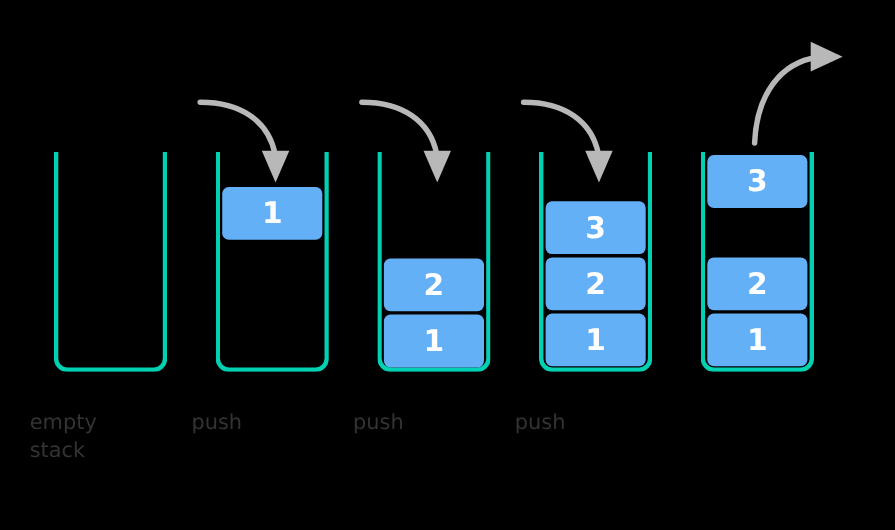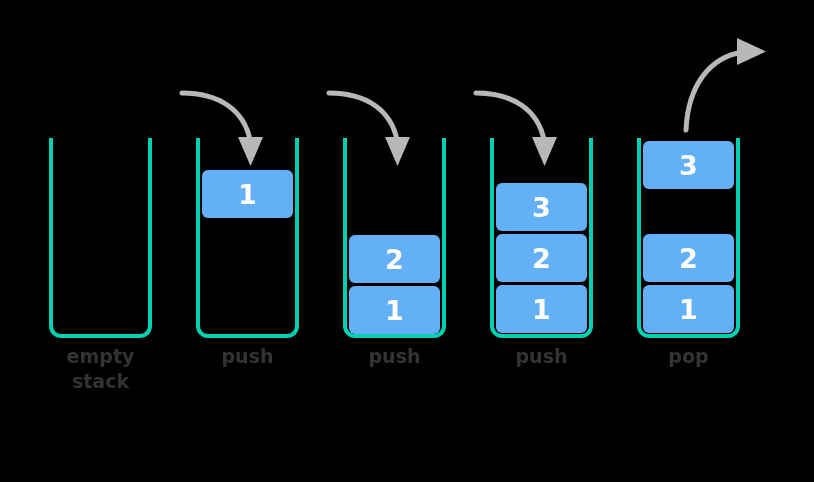--- a/index.html
+++ b/index.html
@@ -60,27 +60,26 @@
     left: 0;
     top: 0;
     width: 147px;
     height: 482px;
     overflow: visible;
     pointer-events: none;
   }
   
   .col-label {
     position: absolute;
-    top: 344px;
+    top: 372px;
     left: 0;
     width: 147px;
-    text-align: center;
     color: var(--label);
     font-size: 19px;
-    font-weight: bold;
+    font-weight: normal;
     line-height: 25px;
     white-space: pre-line;
   }
 </style>
 </head>
 <body>
 
 <div id="canvas" style="width: 814px; height: 482px; background: rgb(0, 0, 0);">
     <div class="column" style="left: 27px;">
       <div class="container-walls"></div>
@@ -119,15 +118,14 @@
     </div>
     <div class="column" style="left: 615px;">
       <svg class="arrow-svg" viewBox="0 0 147 482">
         <path d="M 71 130 C 73 85, 95 57, 128 52" stroke="#b8b8b8" stroke-width="5" stroke-linecap="round" fill="none"></path>
         <path d="M 122 38 L 122 65 L 151 51.5 Z" fill="#b8b8b8"></path>
       </svg>
       <div class="container-walls"></div>
       <div class="box" style="top: 141px;">3</div>
       <div class="box" style="top: 234px;">2</div>
       <div class="box" style="top: 285px;">1</div>
-      <div class="col-label">pop</div>
     </div>
   </div>
 
 </body></html>

